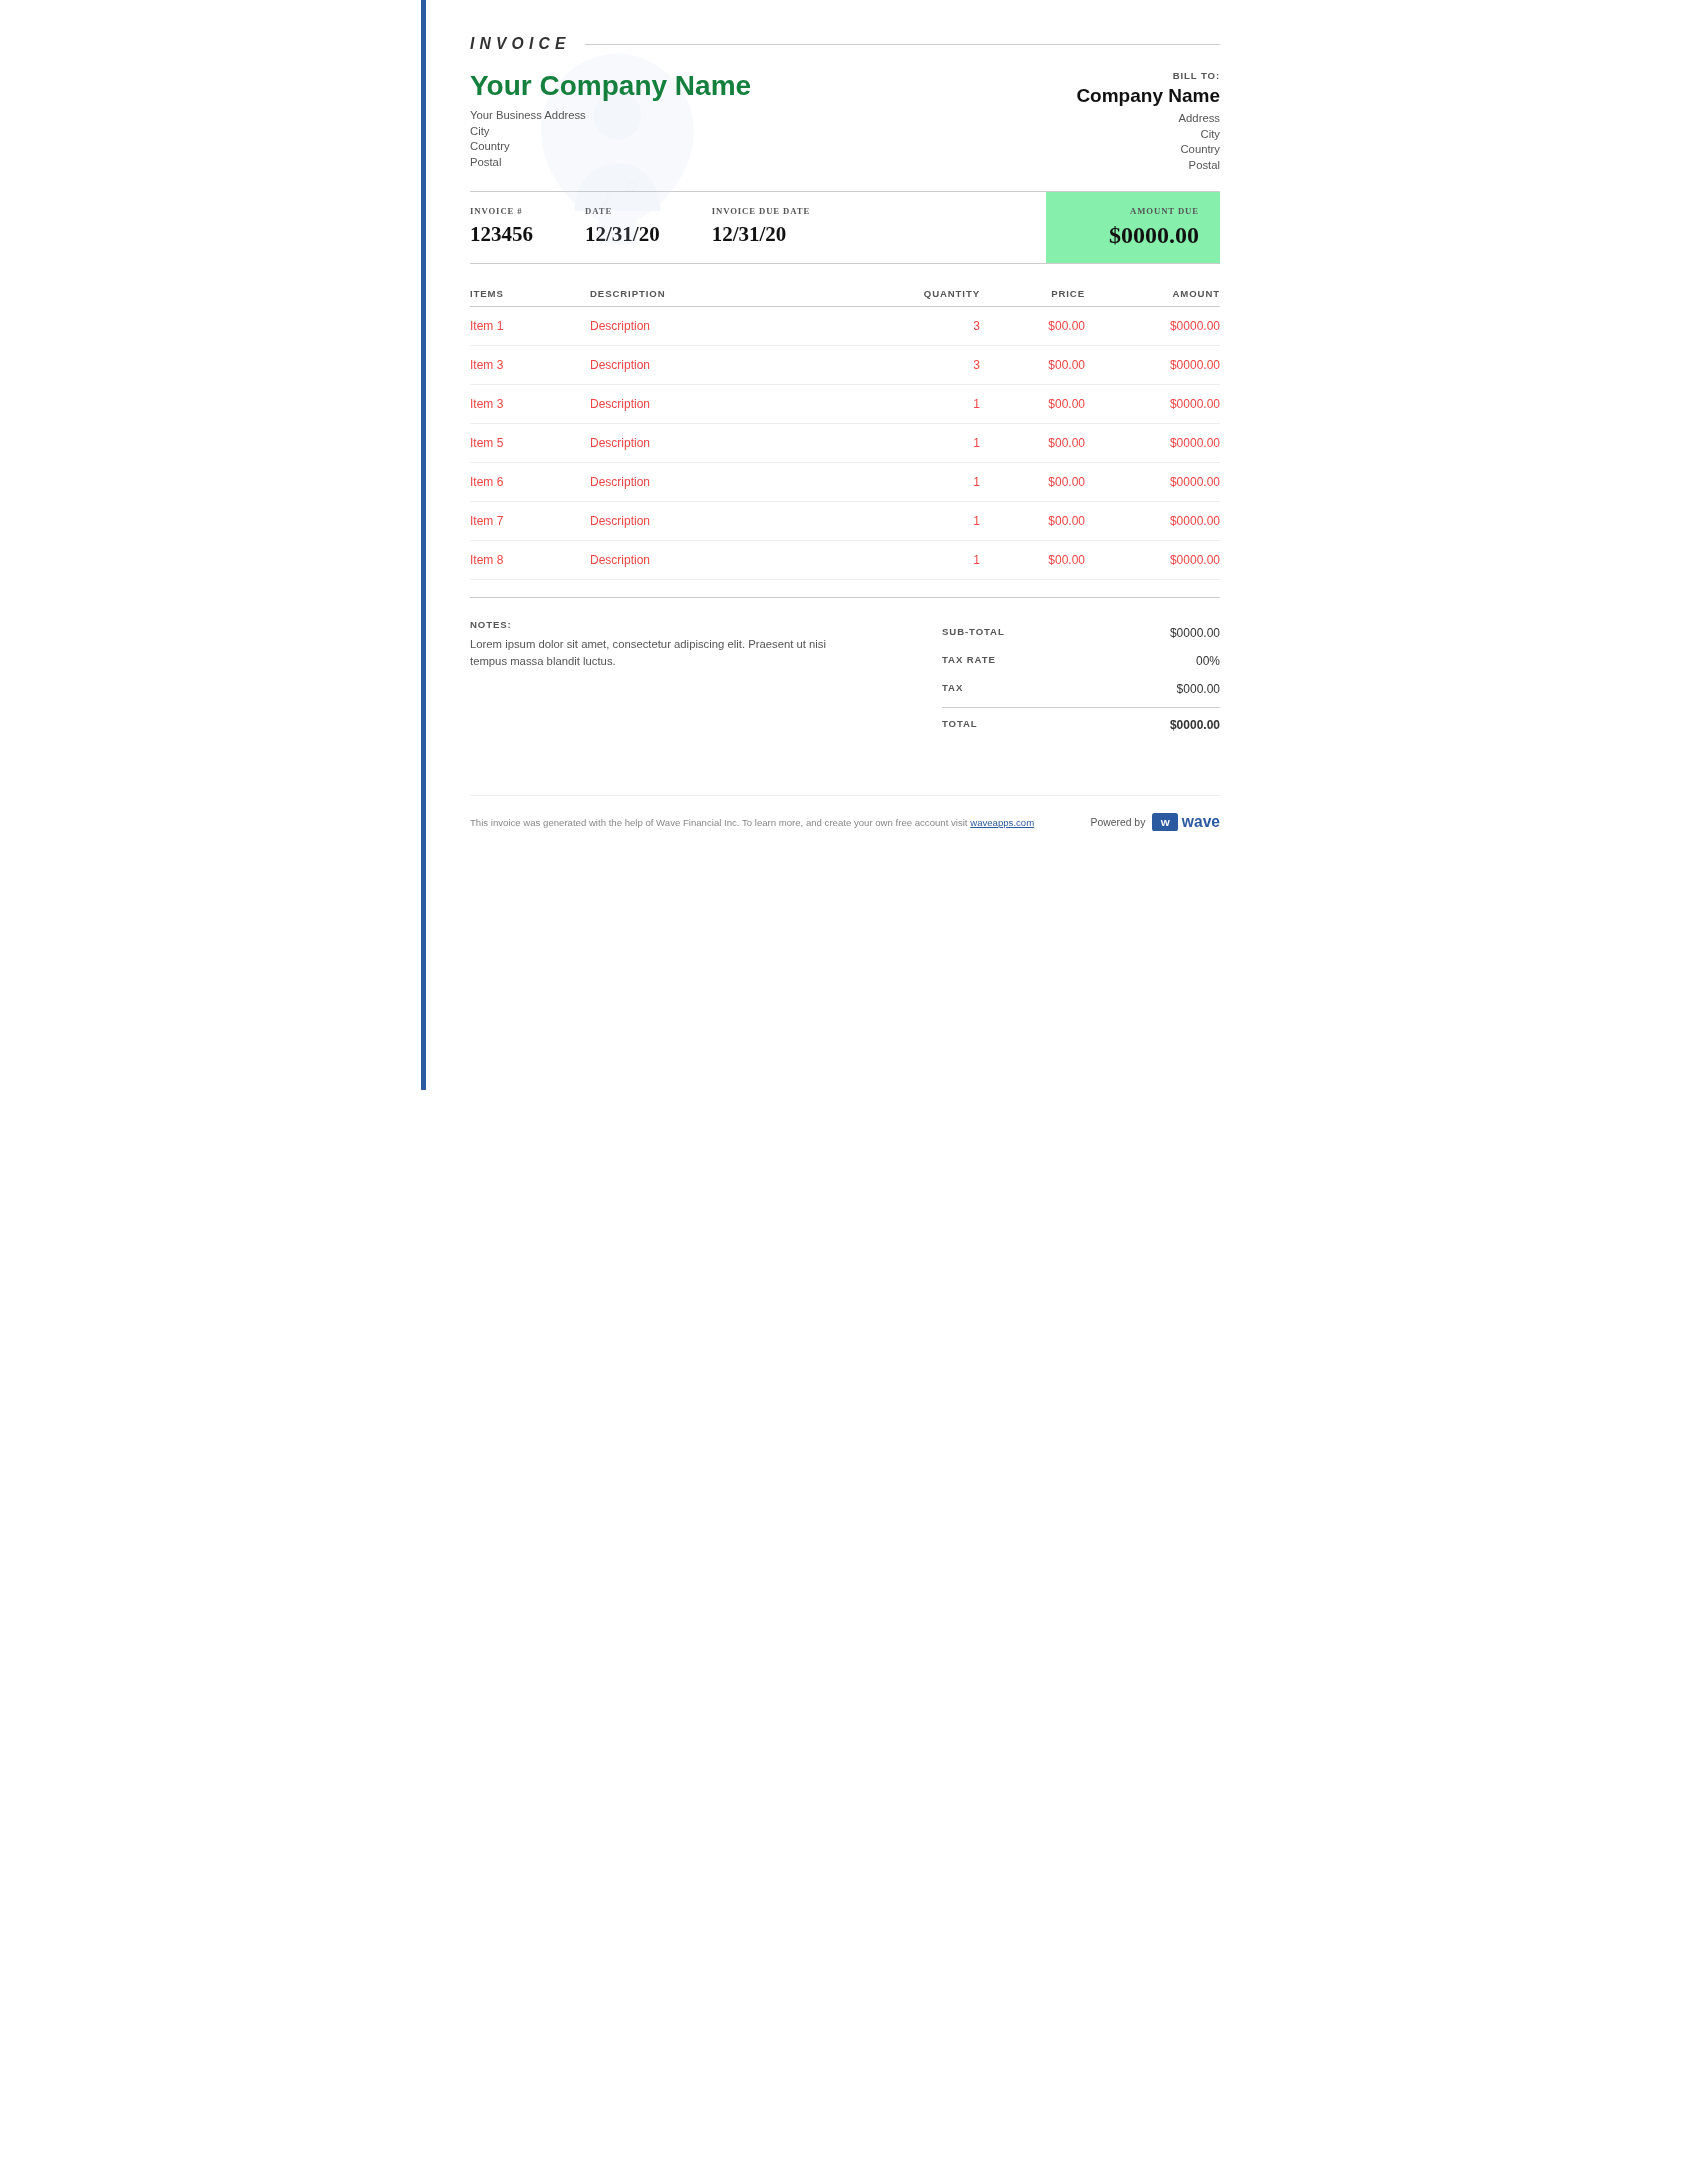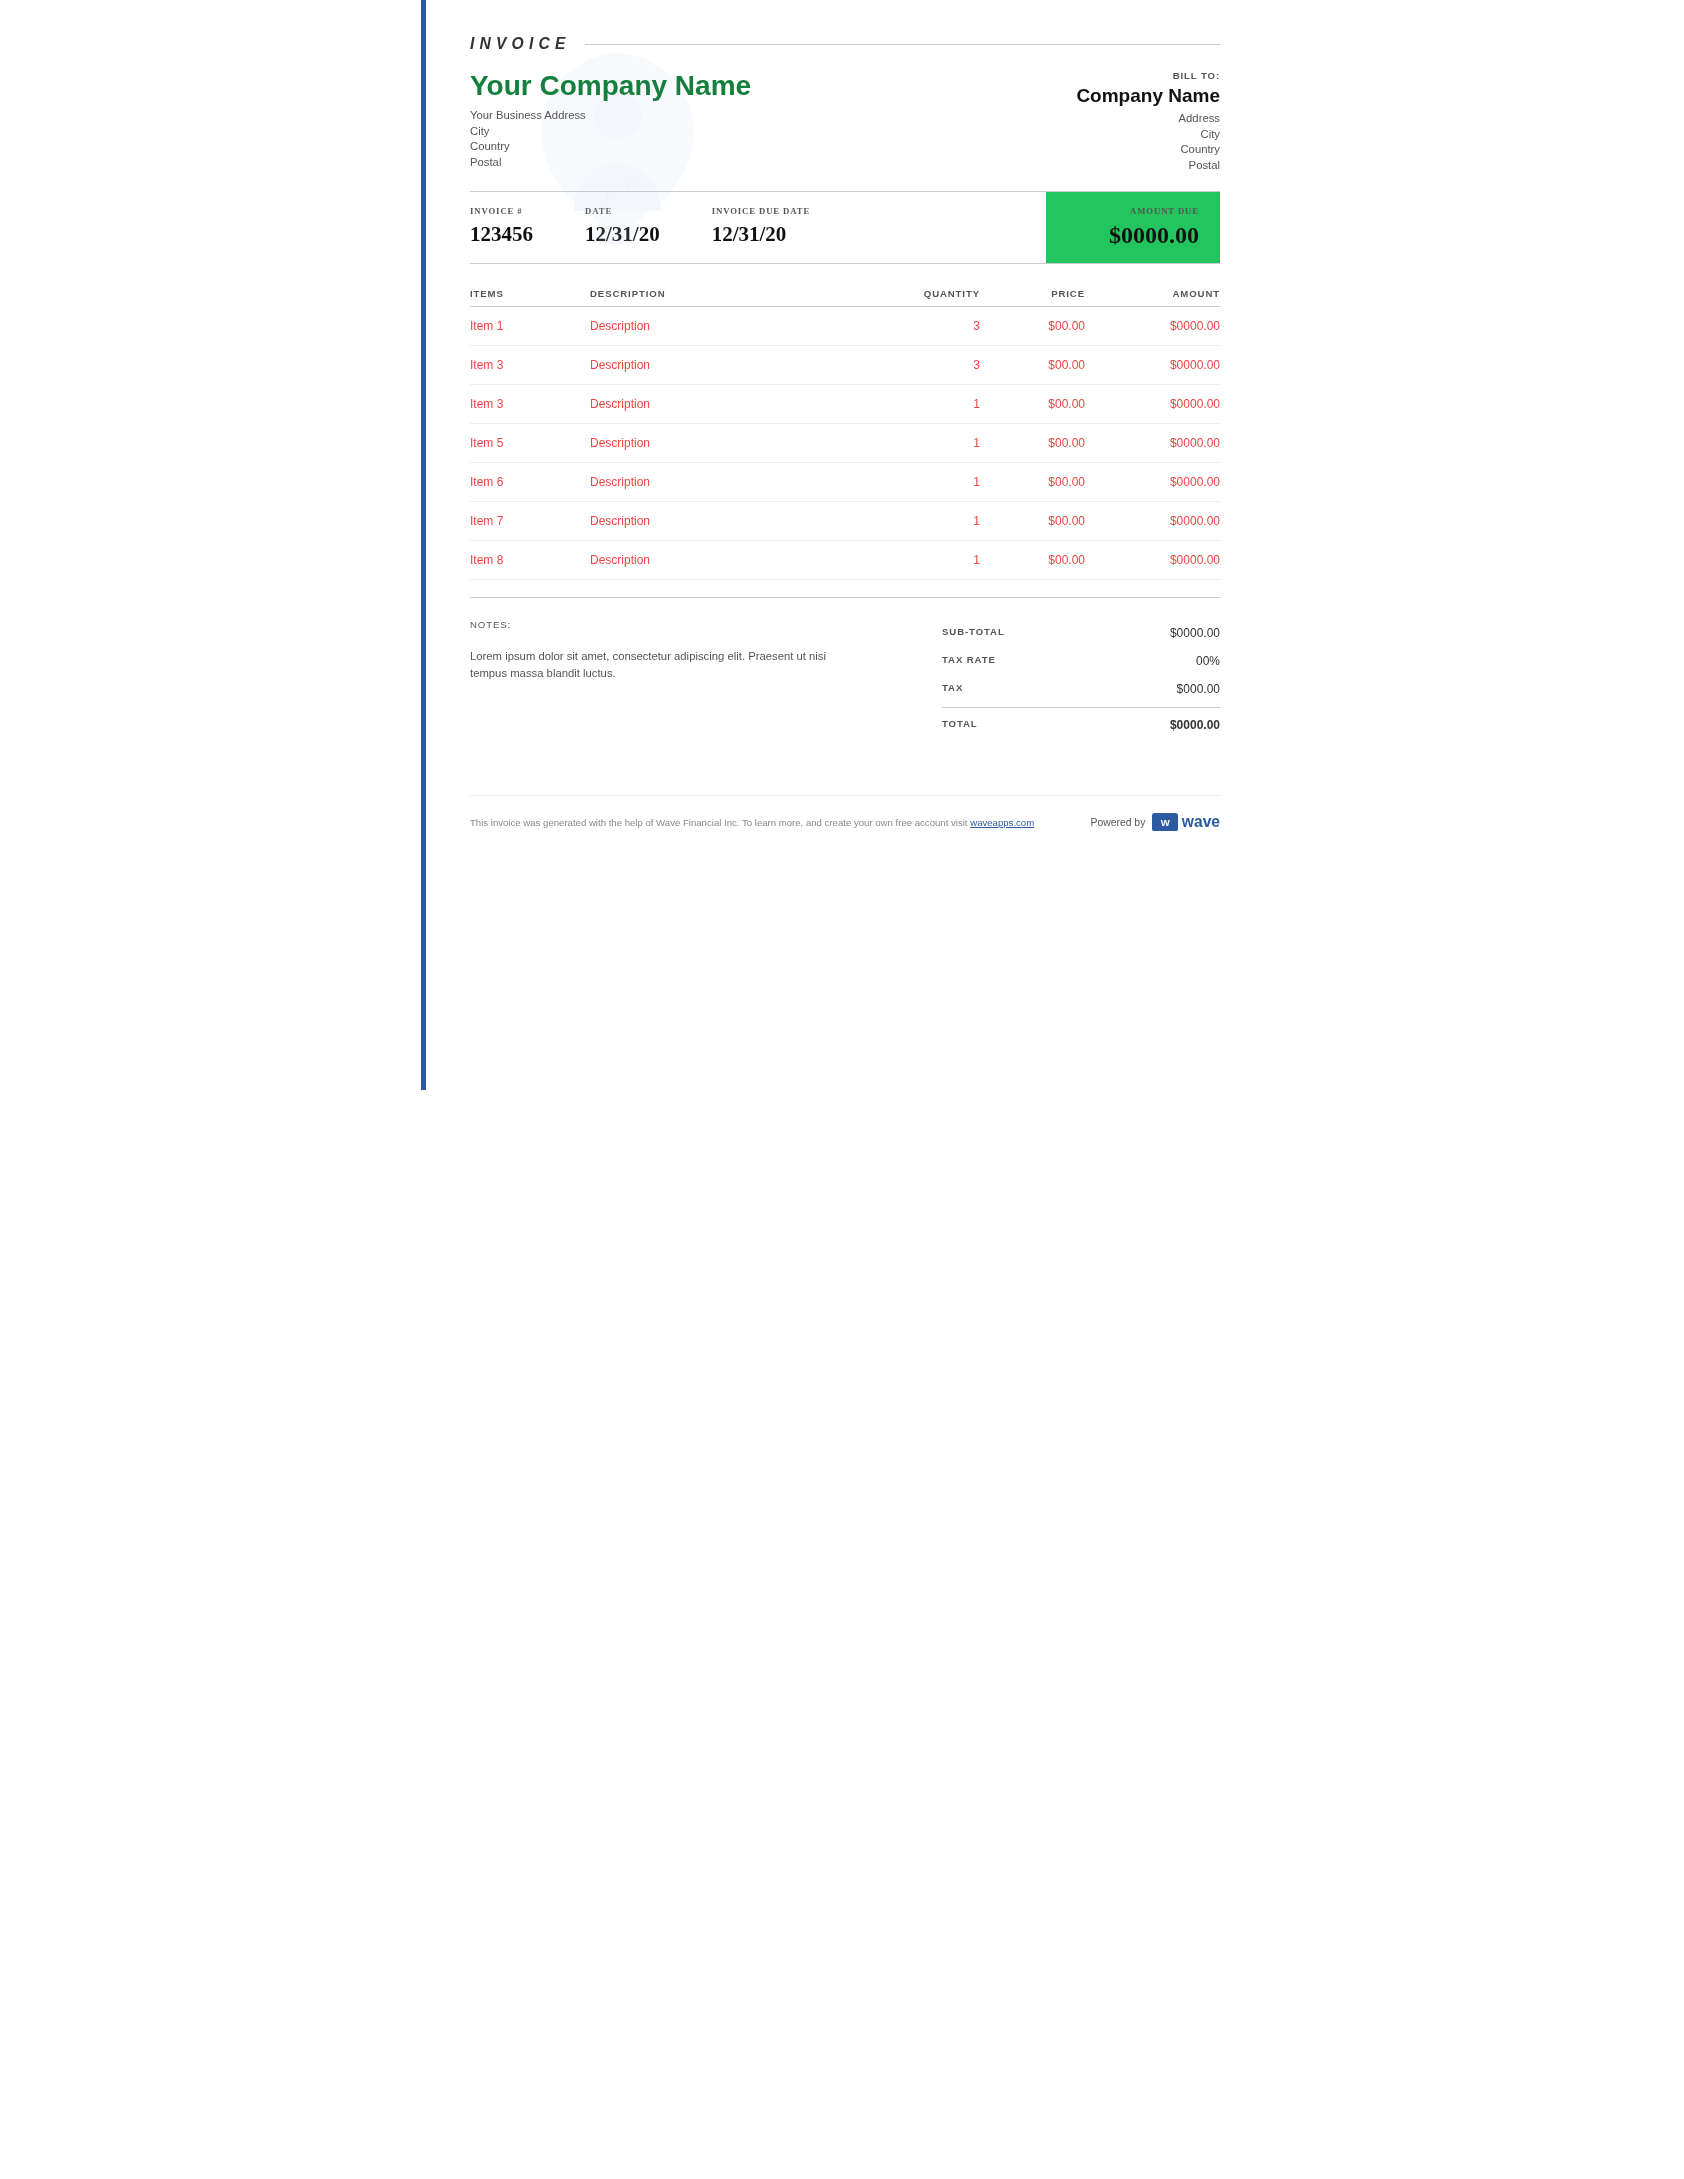--- a/index.html
+++ b/index.html
@@ -150,21 +150,21 @@
       margin-bottom: 5.2px;
     }
 
     .meta-value {
       font-size: 21px;
       font-weight: bold;
       color: #111;
     }
 
     .meta-amount-due {
-      background: #22c55e;
+      background: #86efac;
       padding: 14px 21px;
       text-align: right;
       min-width: 174px;
       display: flex;
       flex-direction: column;
       justify-content: center;
     }
 
     .amount-due-label {
       font-size: 8.7px;
@@ -230,24 +230,24 @@
       margin-top: 8.7px;
     }
 
     .notes-section {
       flex: 1;
       max-width: 50%;
     }
 
     .notes-label {
       font-size: 9.6px;
-      font-weight: normal;
-      color: #555;
-      letter-spacing: 0.9px;
-      margin-bottom: 18px;
+      font-weight: bold;
+      color: #555;
+      letter-spacing: 0.9px;
+      margin-bottom: 6px;
     }
 
     .notes-text {
       font-size: 11.3px;
       color: #555;
       line-height: 1.5;
     }
 
     .totals-section {
       min-width: 278px;

